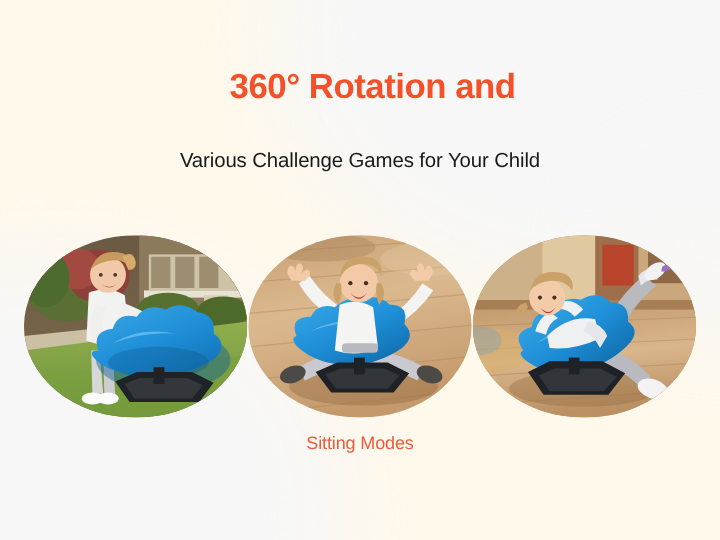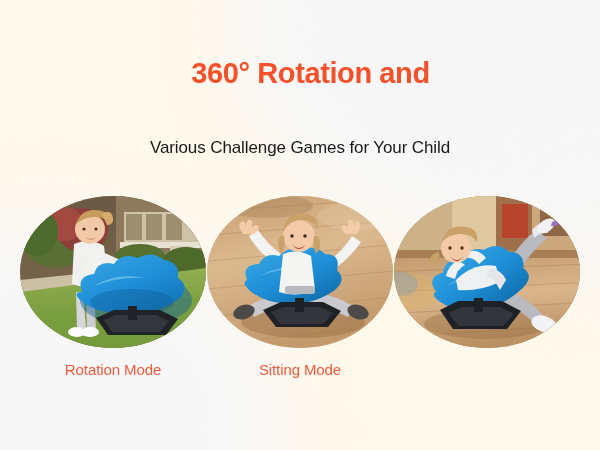--- a/index.html
+++ b/index.html
@@ -67,21 +67,20 @@
   .subhead {
     position: absolute;
     left: 0;
     right: 0;
     top: 124px;
     text-align: center;
     color: #191919;
     font-size: 17px;
     font-weight: 400;
     letter-spacing: -0.1px;
-    margin-top: 14px;
   }
 
   
   #cards {
     position: absolute;
     left: 20px;
     top: 196px;
     width: 560px;
     display: flex;
     justify-content: space-between;
@@ -191,21 +190,20 @@
                      q12 8 2 20 q-22 16 -52 16 q-32 0 -48 -14 q-8 -8 2 -8 Z" fill="url(#c1seat)"></path>
             <path d="M74 90 q22 -14 52 -8 q-26 -2 -52 8 Z" fill="#7ecbf2" opacity=".65"></path>
             <ellipse cx="112" cy="106" rx="42" ry="13" fill="#0d5a90" opacity=".35"></ellipse>
           </g>
 
           <path d="M76 122 l18 -8 l46 0 l18 9 l-12 16 l-58 0 Z" fill="#1f2226"></path>
           <path d="M84 124 l12 -5 l40 0 l13 6 l-9 11 l-48 0 Z" fill="#33373c"></path>
           <rect x="108" y="110" width="9" height="14" fill="#1f2226"></rect>
         </svg>
       </div>
-      <div class="mode-label">Rotation Mode</div>
     </div>
 
     <div class="card">
       <div class="photo">
         <svg viewBox="0 0 186 152" preserveAspectRatio="xMidYMid slice">
           <defs>
             <linearGradient id="c2floor" x1="0" y1="0" x2="0.3" y2="1">
               <stop offset="0" stop-color="#c99f72"></stop>
                 <stop offset="0.45" stop-color="#dbb98f"></stop>
                 <stop offset="1" stop-color="#c49a6c"></stop>
@@ -255,21 +253,21 @@
           <path d="M111 40 q5 10 -2 18 q-4 -10 -2 -18 Z" fill="#caa168"></path>
           <circle cx="85" cy="40" r="1.8" fill="#46301f"></circle>
           <circle cx="98" cy="40" r="1.8" fill="#46301f"></circle>
           <path d="M85 48 q7 8 14 0 q-7 10 -14 0 Z" fill="#a83e3a"></path>
 
           <path d="M56 114 l18 -8 l42 0 l18 9 l-13 16 l-52 0 Z" fill="#1e2125"></path>
           <path d="M64 116 l13 -5 l36 0 l13 6 l-10 11 l-43 0 Z" fill="#32363b"></path>
           <rect x="88" y="102" width="9" height="14" fill="#1e2125"></rect>
         </svg>
       </div>
-      <div class="mode-label">Sitting Mode</div>
+      <div class="mode-label">Sitting Modes</div>
     </div>
 
     <div class="card">
       <div class="photo">
         <svg viewBox="0 0 186 152" preserveAspectRatio="xMidYMid slice">
           <defs>
             <linearGradient id="c3floor" x1="0" y1="0" x2="0.2" y2="1">
               <stop offset="0" stop-color="#c49b6e"></stop>
                 <stop offset="0.5" stop-color="#d9b68c"></stop>
                 <stop offset="1" stop-color="#bb9063"></stop>

